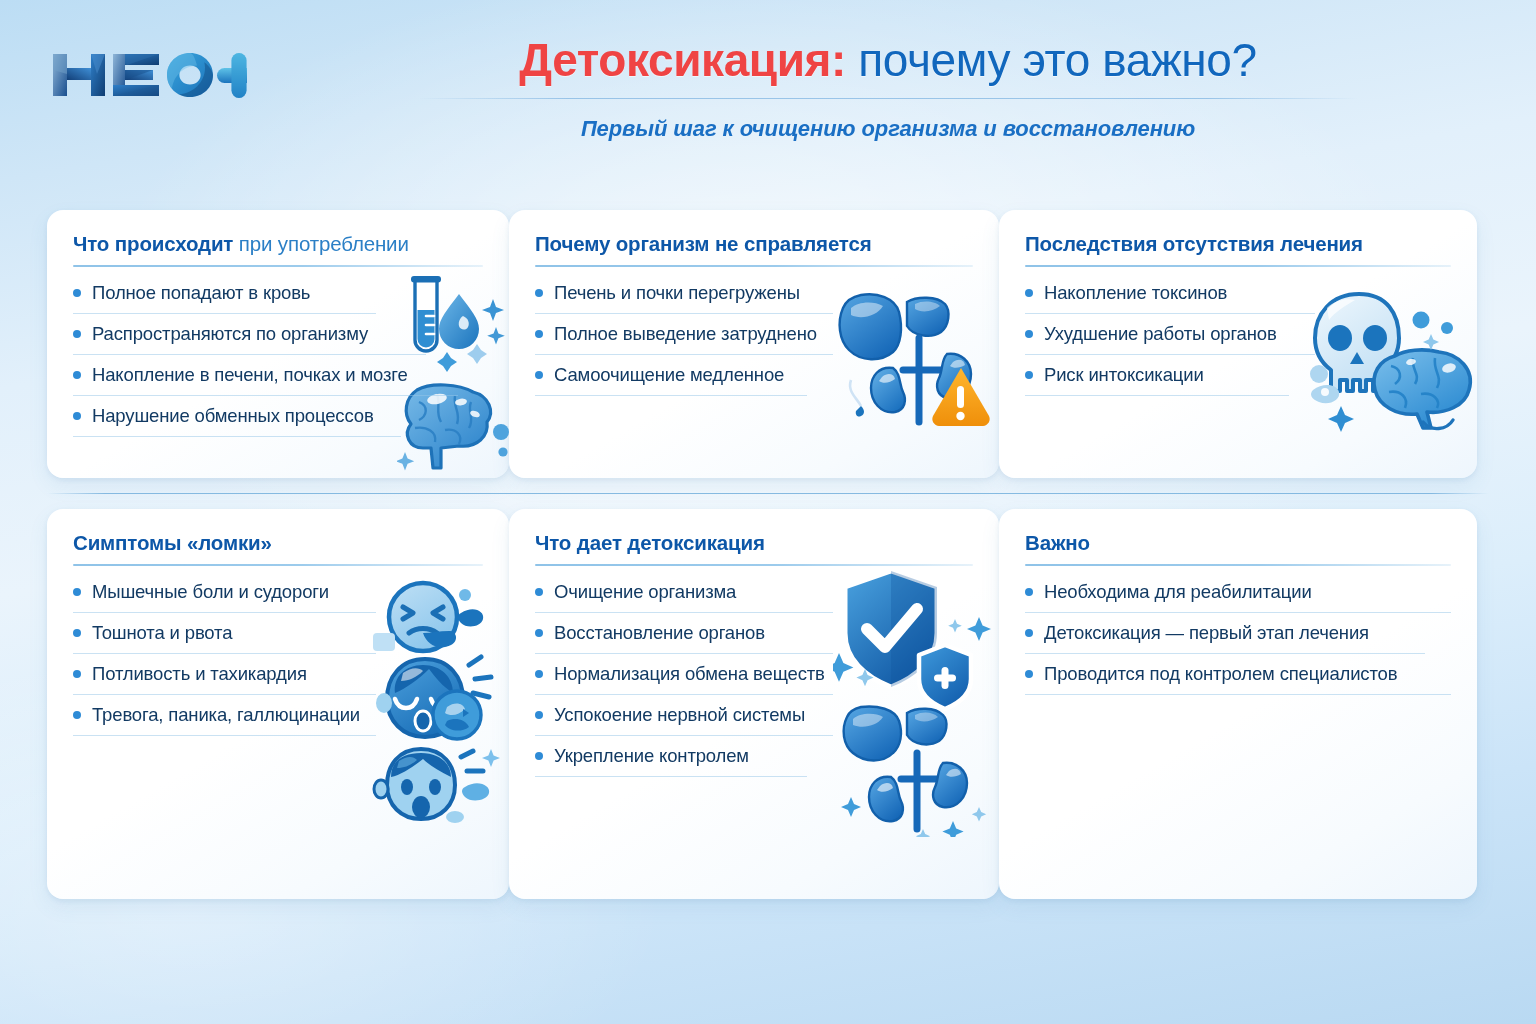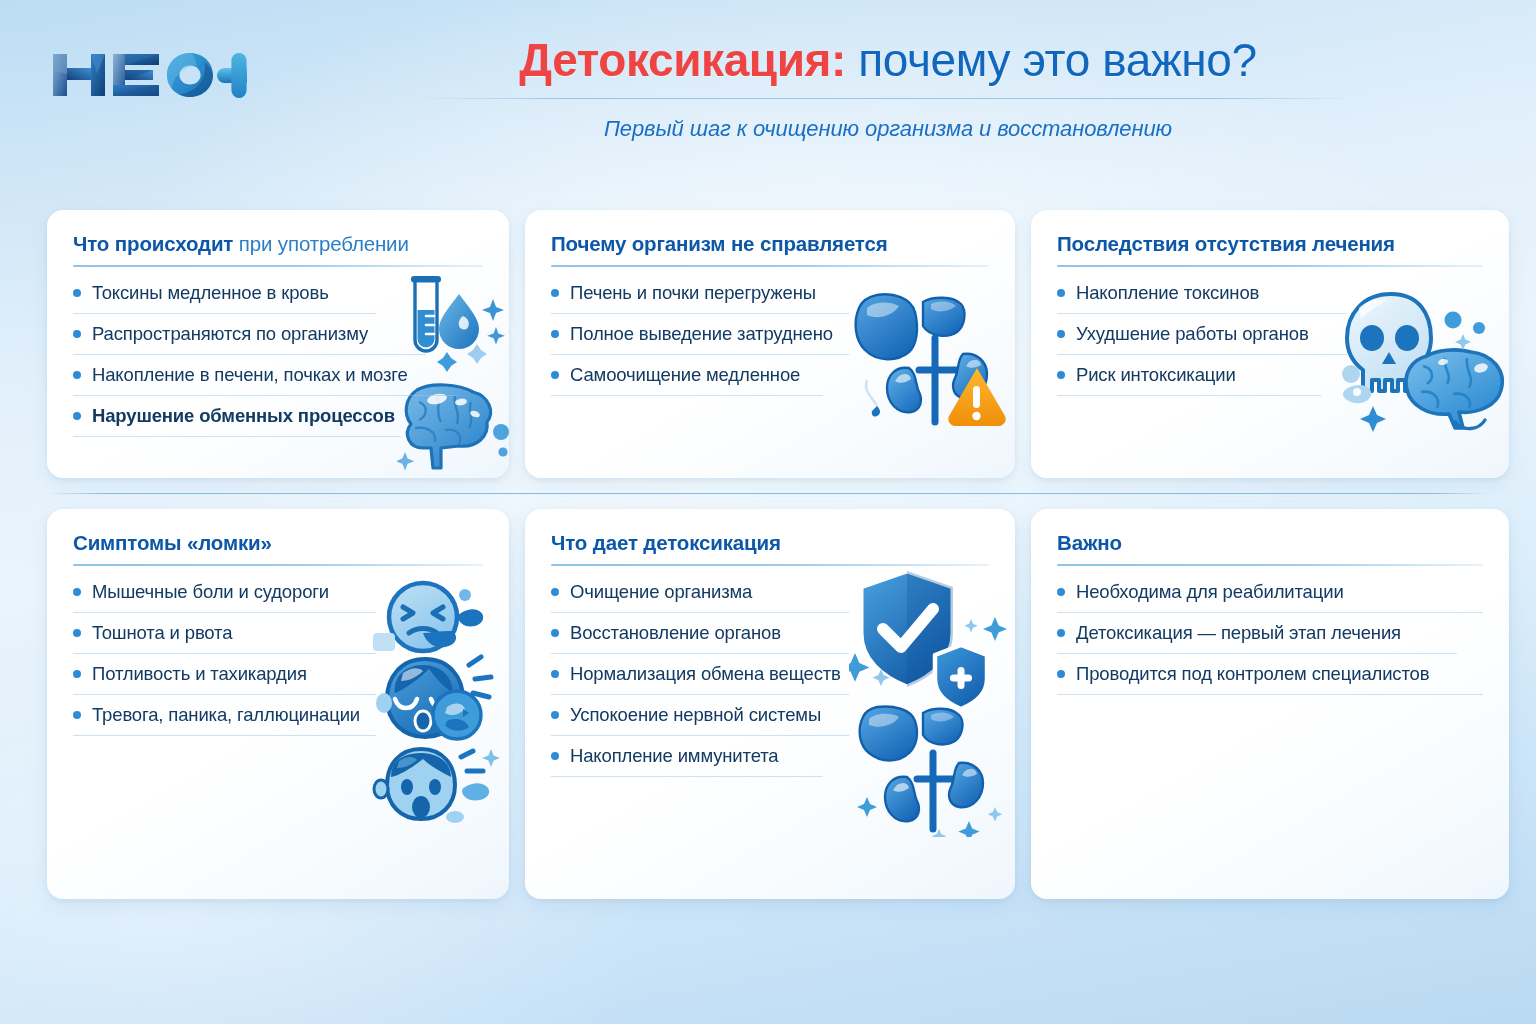--- a/index.html
+++ b/index.html
@@ -80,37 +80,37 @@
       rgba(140,190,230,0) 0%,
       rgba(130,182,226,.75) 16%,
       rgba(130,182,226,.75) 84%,
       rgba(140,190,230,0) 100%);
   }
 
   .subtitle {
     margin-top: 17px;
     font-size: 22px;
     font-style: italic;
-    font-weight: 400;
+    font-weight: 700;
     color: #1a6fc4;
     letter-spacing: -0.1px;
   }
 
   
   .grid {
     position: absolute;
     left: 47px;
     top: 210px;
     width: 1442px;
   }
 
   .row {
     display: grid;
     grid-template-columns: 462px 490px 478px;
-    column-gap: 16px;
+    column-gap: 0;
   }
   .row-1 { height: 268px; }
   .row-2 { height: 390px; }
 
   .row-divider {
     height: 1px;
     margin: 15px 0 15px 0;
     background: linear-gradient(to right,
       rgba(120,180,224,0) 0%,
       rgba(118,178,222,.85) 4%,
@@ -180,21 +180,21 @@
   }
   .bullet .btxt {
     font-size: 18.5px;
     color: #123a63;
     letter-spacing: -0.15px;
     white-space: nowrap;
   }
 
   
   .w-86 { width: 86%; }
-  .w-80 { width: 80%; font-weight: bold; }
+  .w-80 { width: 80%; }
   .w-74 { width: 74%; }
   .w-68 { width: 68%; }
   .w-62 { width: 62%; }
   .w-94 { width: 94%; }
   .w-100 { width: 100%; }
 
   
   .art {
     position: absolute;
     z-index: 1;
@@ -341,21 +341,21 @@
           <path d="M8 70 l2.6 6.6 6.6 2.6 -6.6 2.6 -2.6 6.6 -2.6 -6.6 -6.6 -2.6 6.6 -2.6z" fill="#5aaae0" opacity=".9"></path>
         </svg>
       </div>
 
       <div class="card-inner">
         <div class="card-title"><span>Что происходит</span><span class="ct-reg"> при употреблении</span></div>
         <div class="card-rule"></div>
         <div class="bullets">
           <div class="bullet w-74">
             <span class="dot"></span>
-            <span class="btxt">Токсины медленное в кровь</span>
+            <span class="btxt">Полное попадают в кровь</span>
           </div>
           <div class="bullet w-86">
             <span class="dot"></span>
             <span class="btxt">Распространяются по организму</span>
           </div>
           <div class="bullet w-94">
             <span class="dot"></span>
             <span class="btxt">Накопление в печени, почках и мозге</span>
           </div>
           <div class="bullet w-80">
@@ -686,21 +686,21 @@
           <div class="bullet w-68">
             <span class="dot"></span>
             <span class="btxt">Нормализация обмена веществ</span>
           </div>
           <div class="bullet w-68">
             <span class="dot"></span>
             <span class="btxt">Успокоение нервной системы</span>
           </div>
           <div class="bullet w-62">
             <span class="dot"></span>
-            <span class="btxt">Накопление иммунитета</span>
+            <span class="btxt">Укрепление контролем</span>
           </div>
         </div>
       </div>
     </div>
 
     <div class="card">
       <div class="card-inner">
         <div class="card-title"><span>Важно</span><span class="ct-reg"></span></div>
         <div class="card-rule"></div>
         <div class="bullets">

